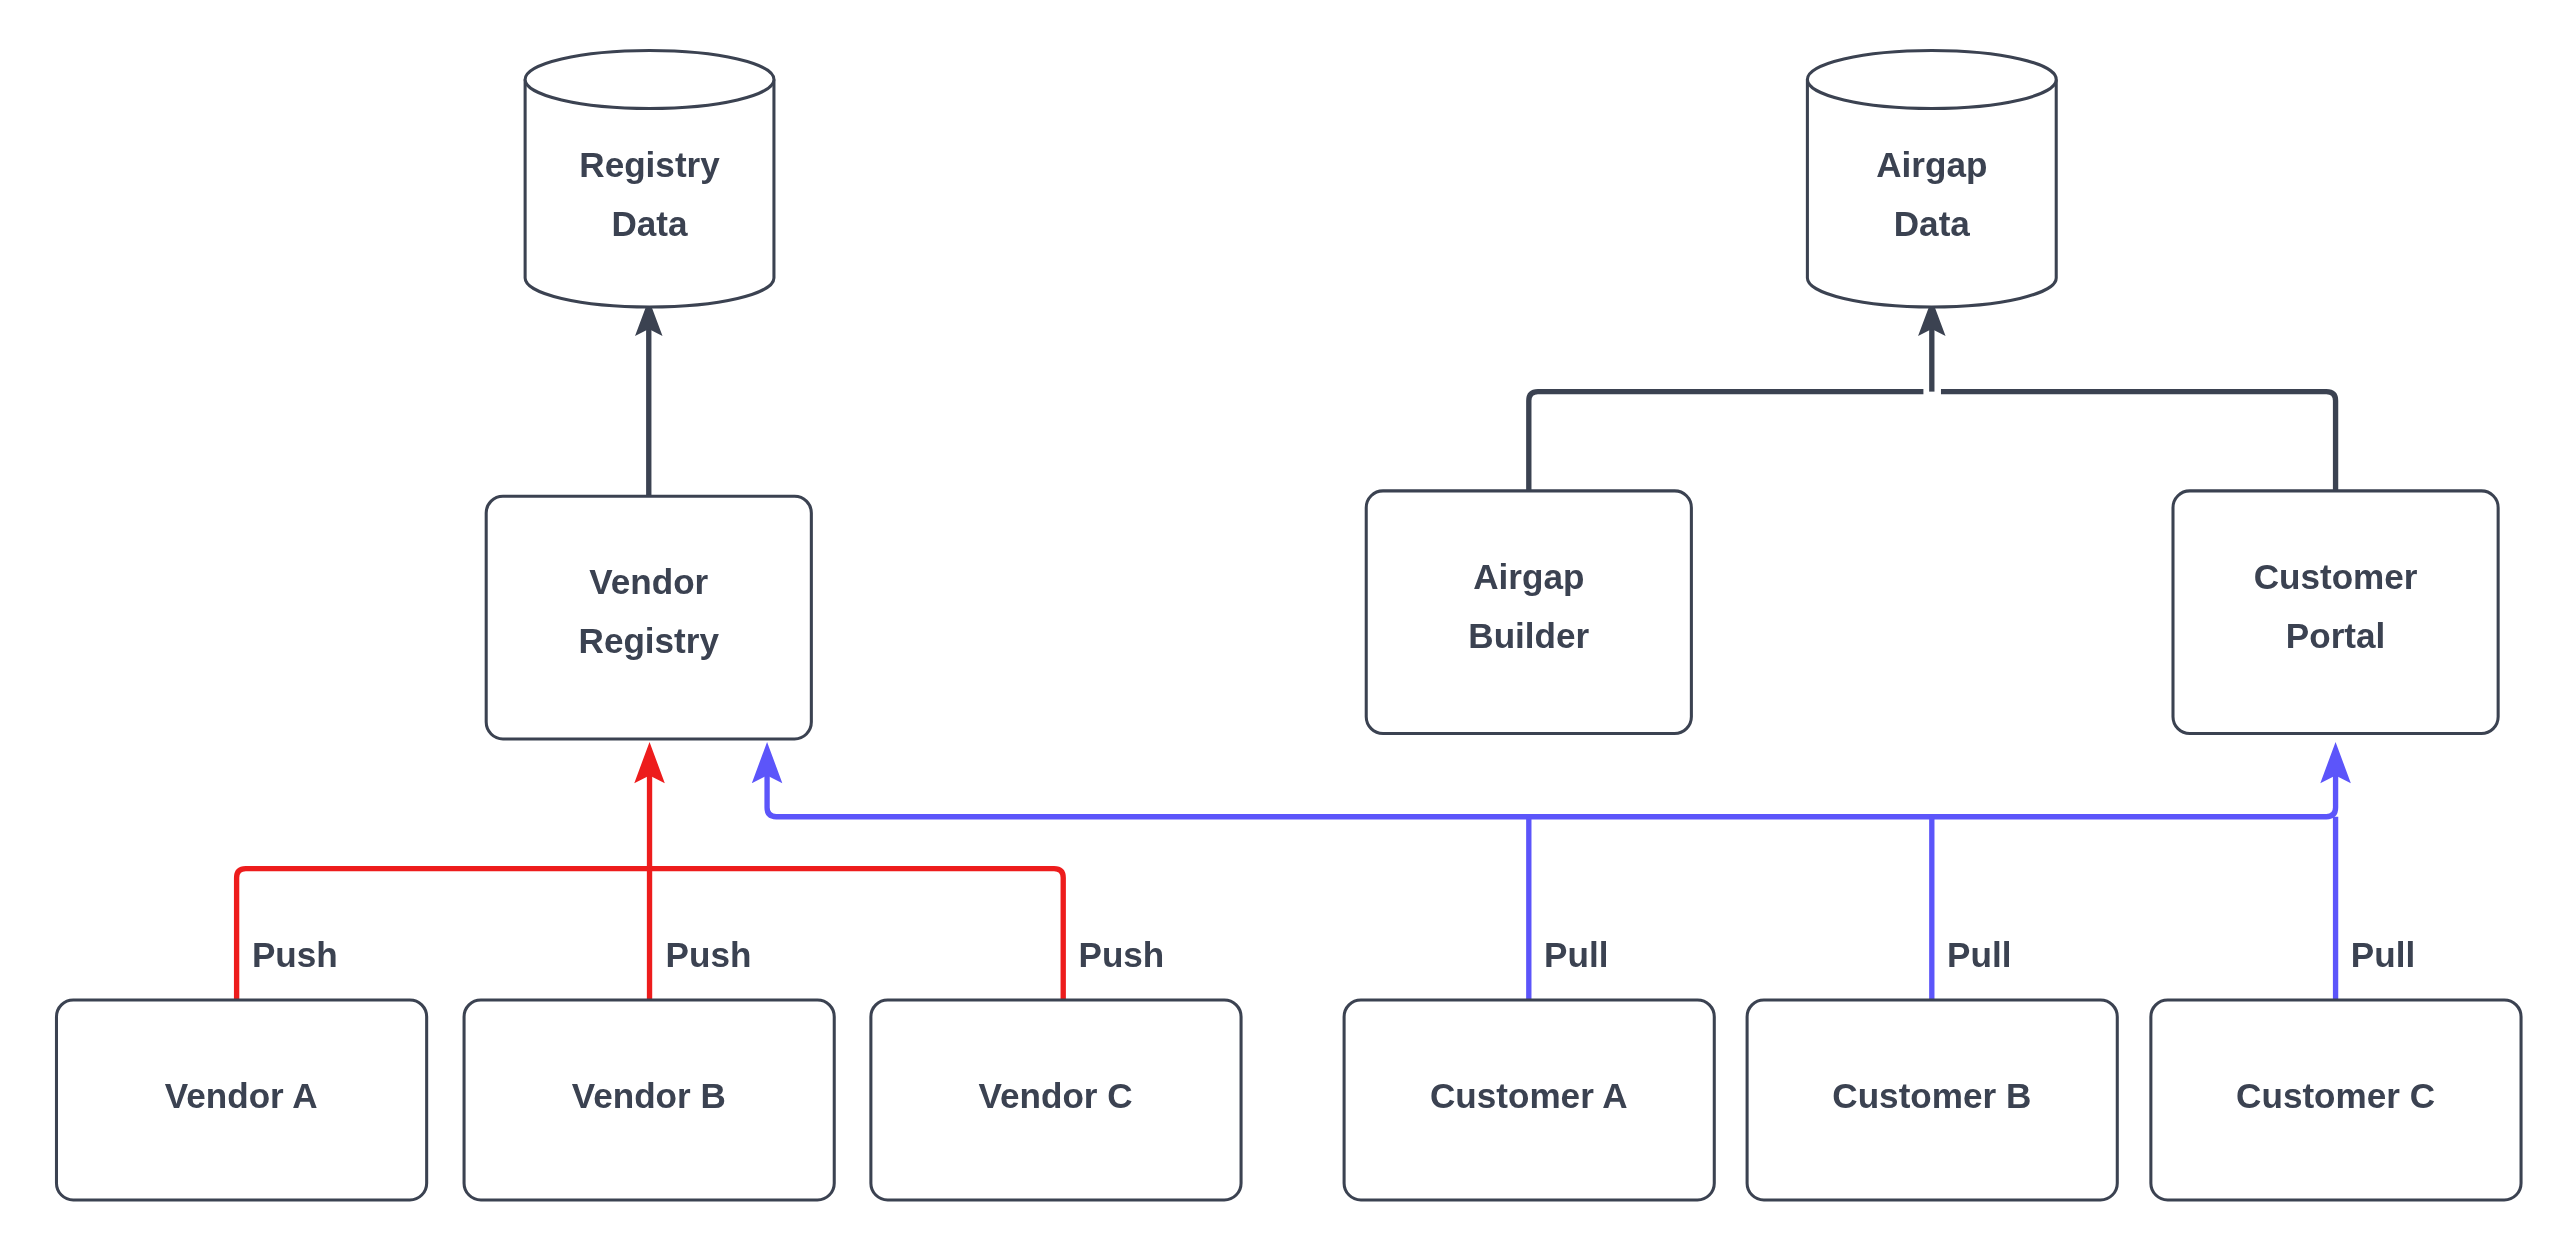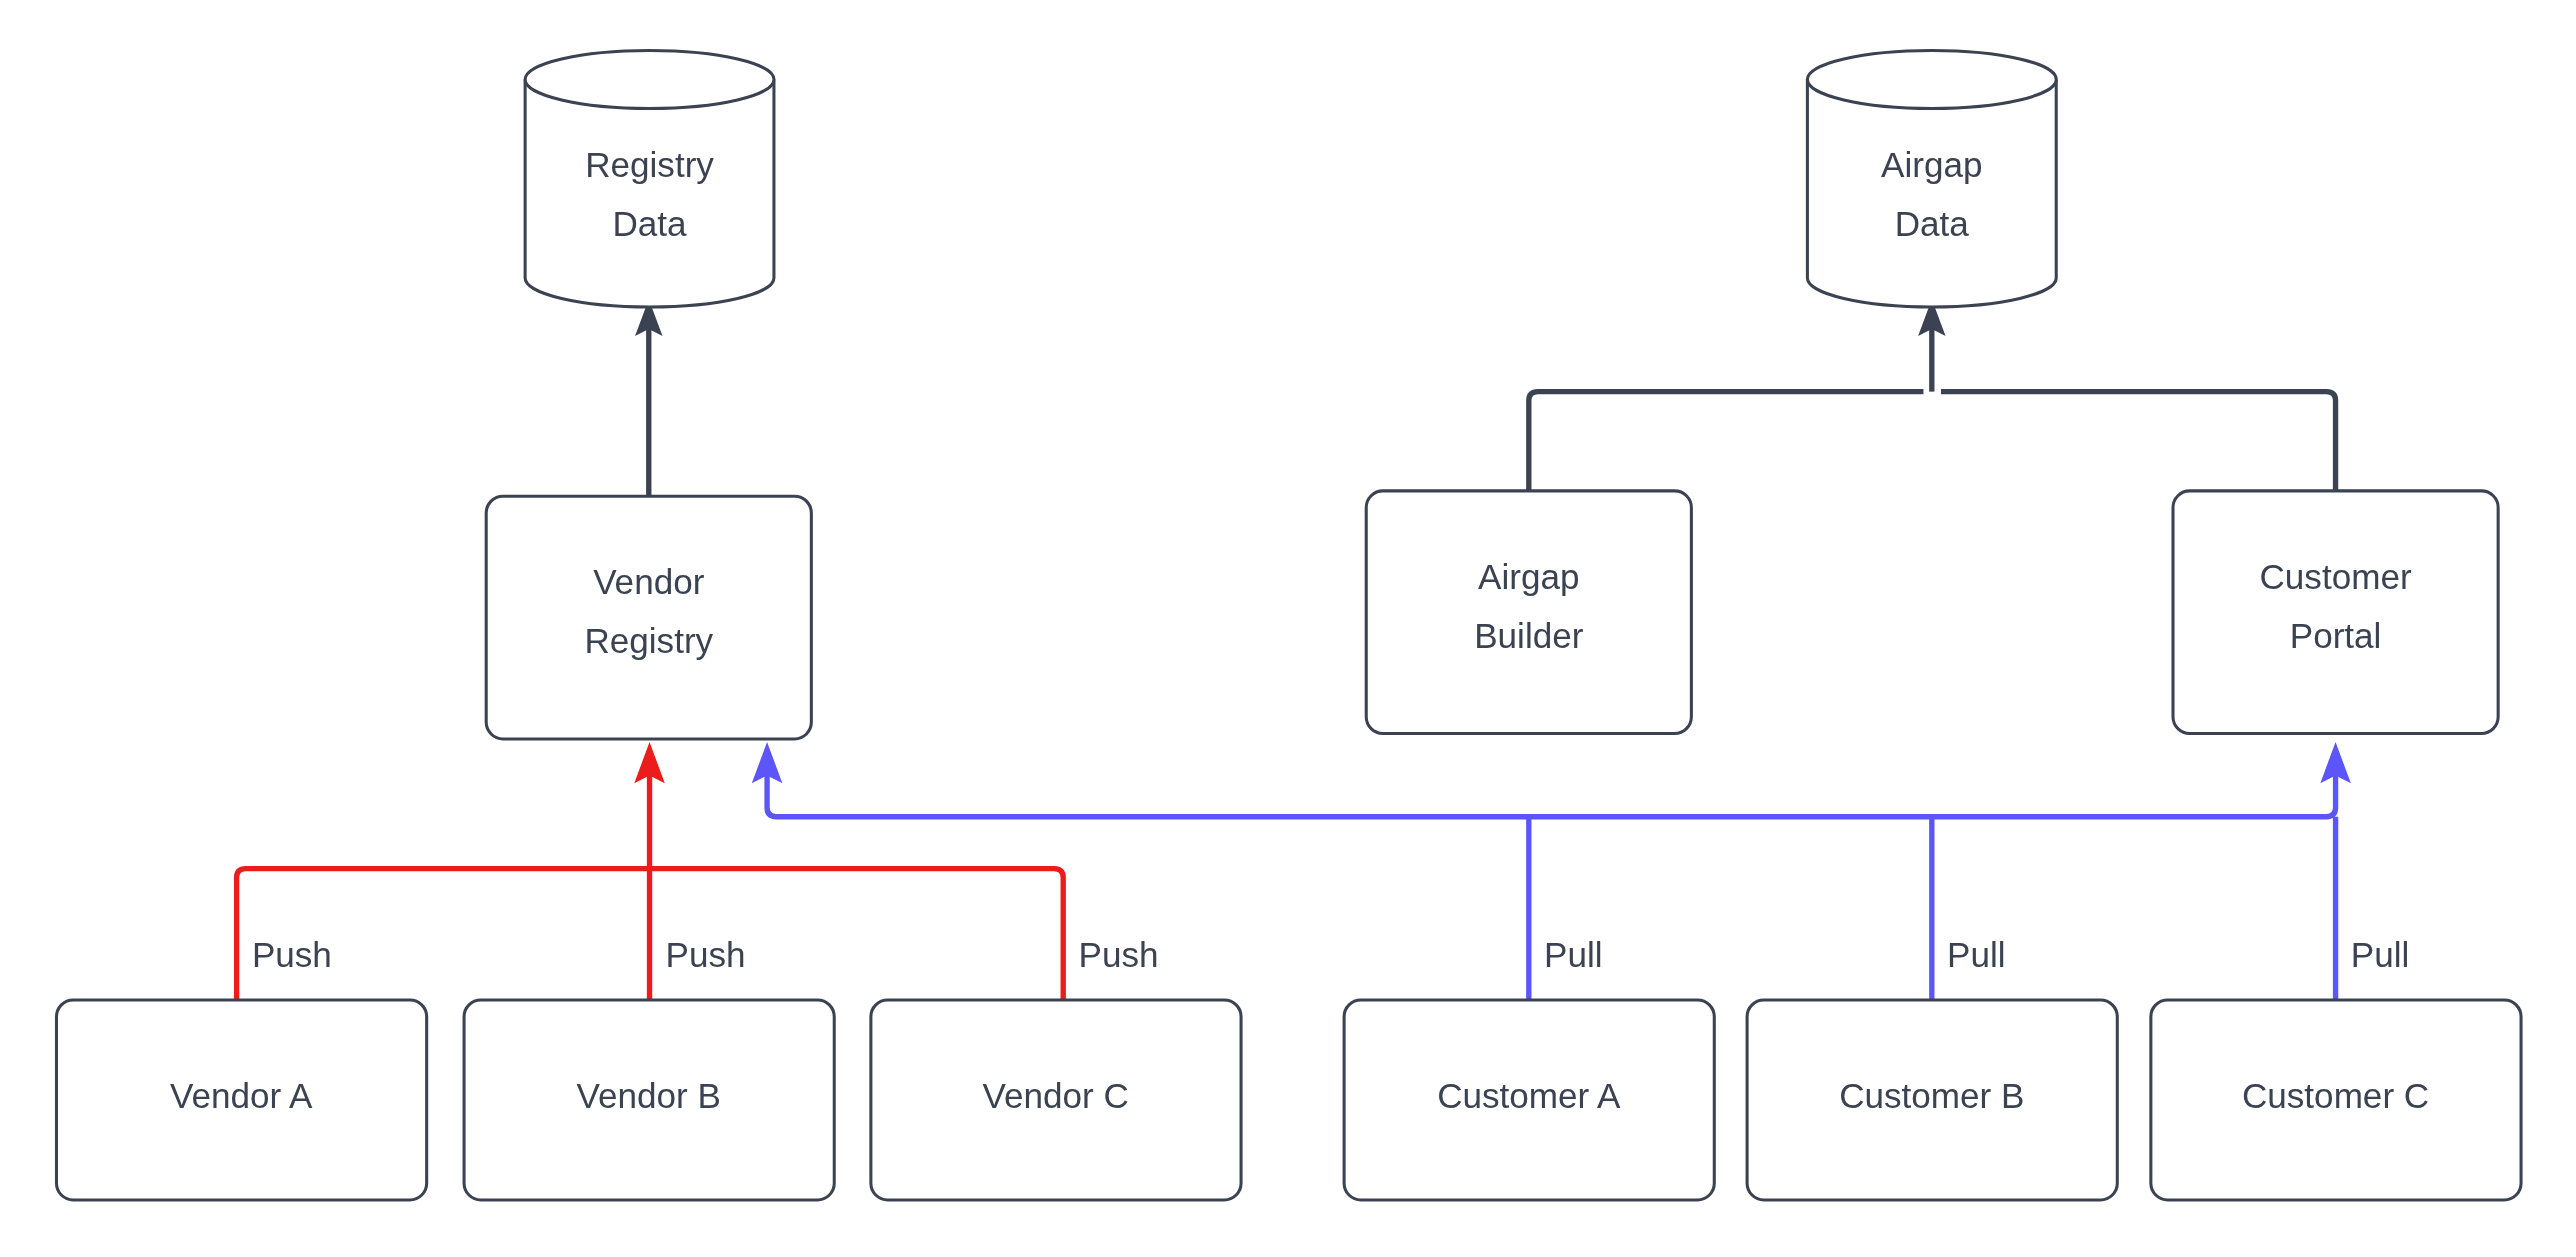--- a/index.html
+++ b/index.html
@@ -11,20 +11,21 @@
     width: 2576px;
     height: 1258px;
     font-family: "Liberation Sans", sans-serif;
     overflow: hidden;
   }
   #diagram-root {
     position: relative;
     width: 2576px;
     height: 888px;
     background: #ffffff;
+    font-weight: bold;
   }
   svg#diagram-canvas {
     position: absolute;
     top: 0;
     left: 0;
     width: 2576px;
     height: 1258px;
     display: block;
   }
   .node-shape {

